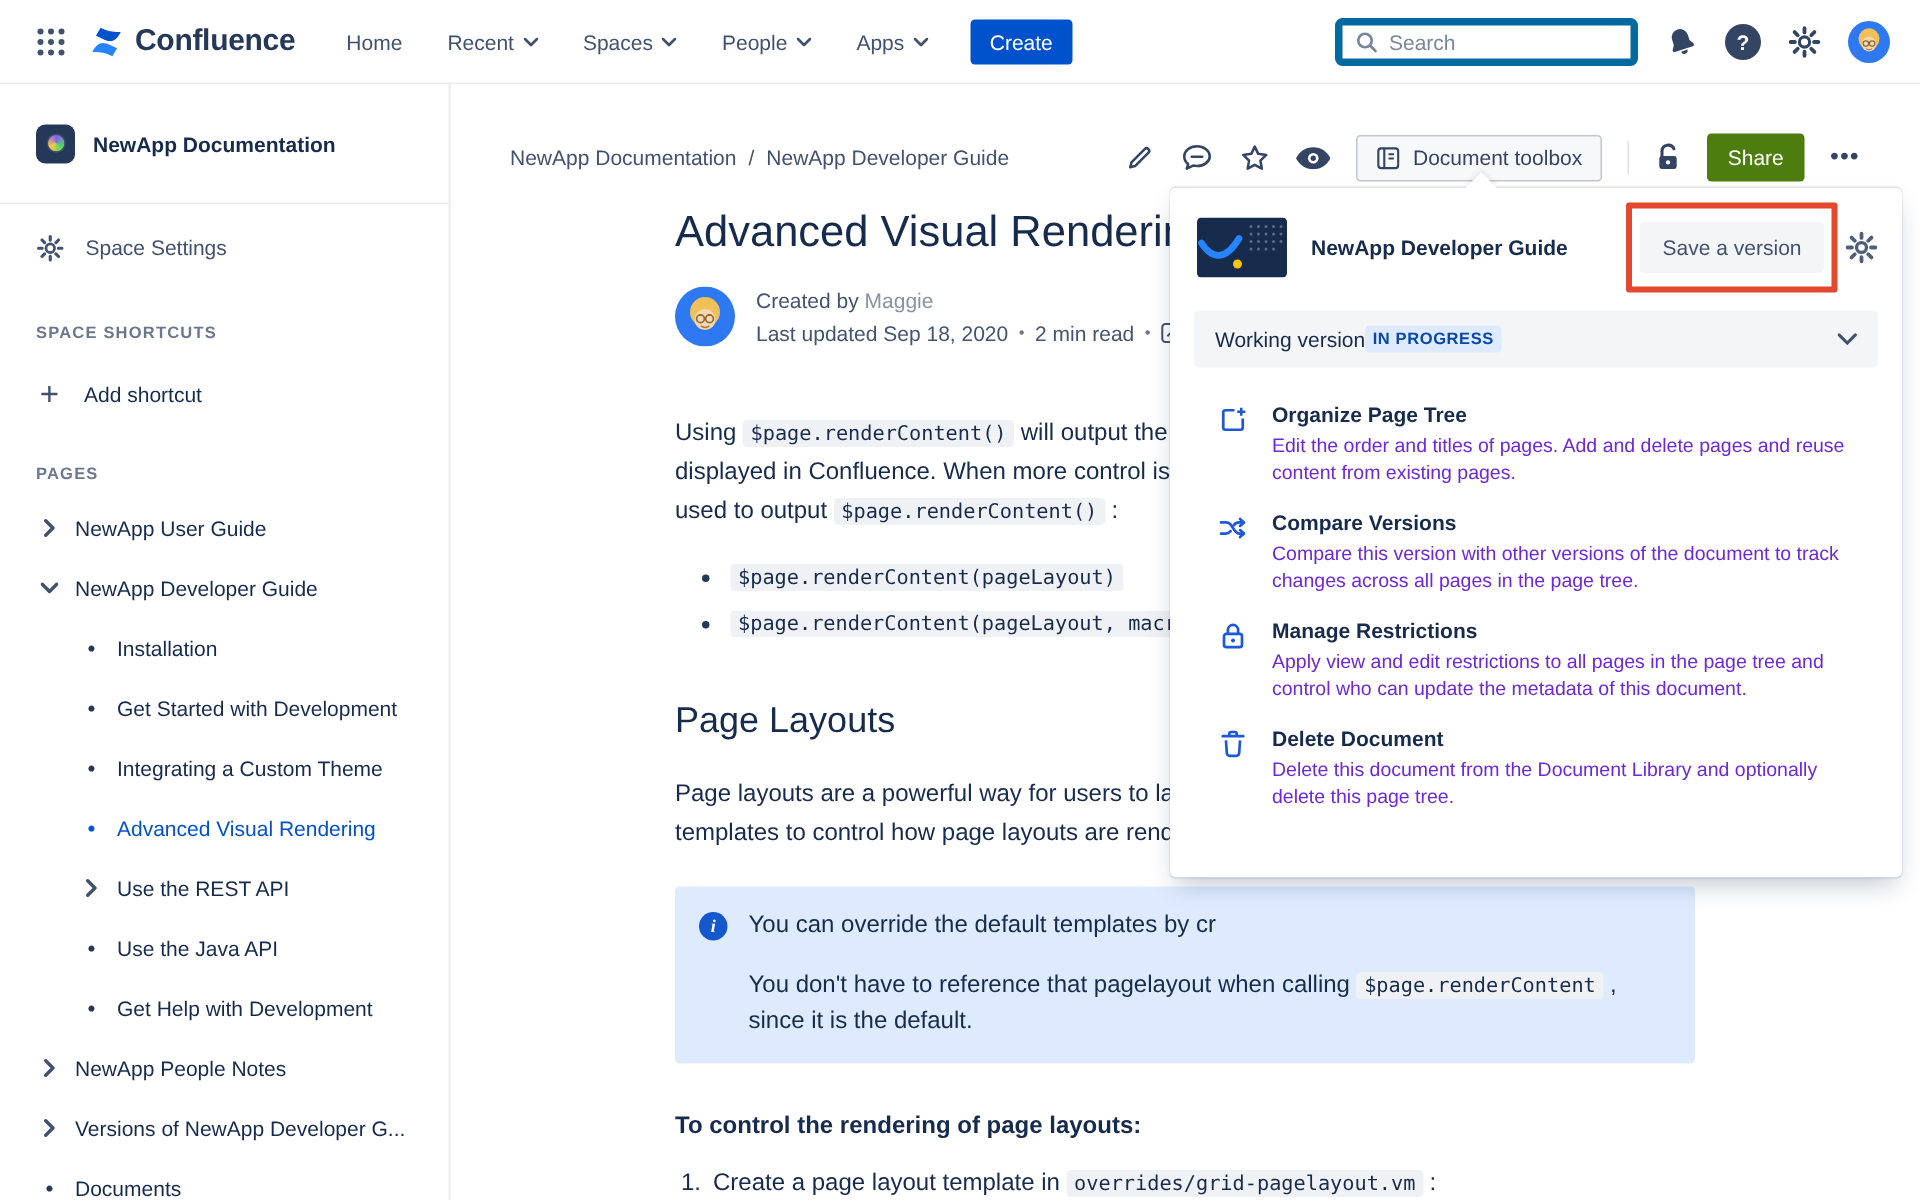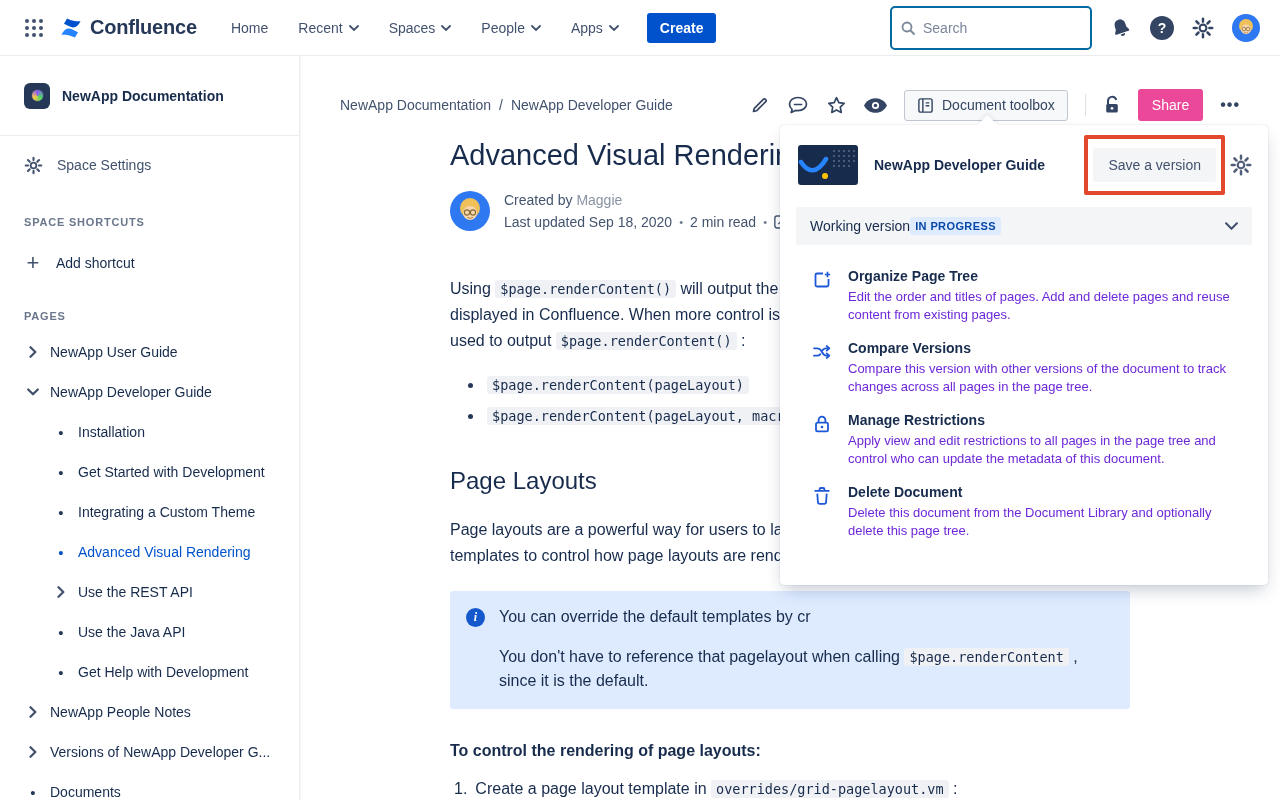--- a/index.html
+++ b/index.html
@@ -8,24 +8,24 @@
 
   
   .topnav { position:fixed; top:0; left:0; width:1280px; height:56px; background:#fff;
     border-bottom:1px solid #ebecf0; display:flex; align-items:center; padding:0 20px; z-index:40; }
   .grid-btn { width:28px; height:28px; display:flex; align-items:center; justify-content:center; color:#42526e; cursor:pointer; }
   .logo { display:flex; align-items:center; margin-left:10px; }
   .logo-text { font-size:20px; font-weight:600; color:#253858; margin-left:6px; letter-spacing:-0.2px; }
   .navlinks { display:flex; align-items:center; margin-left:34px; gap:30px; }
   .navlink { display:flex; align-items:center; gap:6px; font-size:14px; font-weight:500; color:#42526e; cursor:pointer; }
   .navlink svg { color:#42526e; }
-  .create-btn { margin-left:28px; background:#0052cc; color:#fff; font-size:14px; font-weight:700;
+  .create-btn { margin-left:28px; background:#0052cc; color:#fff; font-size:14px; font-weight:400;
     border:none; border-radius:3px; padding:7px 13px; cursor:pointer; }
   .topnav-right { margin-left:auto; display:flex; align-items:center; gap:18px; }
-  .searchbox { width:202px; height:44px; border:2px solid #0369a1; border-radius:5px;
+  .searchbox { width:202px; height:32px; border:5px solid #0369a1; border-radius:5px;
     display:flex; align-items:center; padding:0 8px; gap:7px; color:#7a869a; background:#fff; }
   .searchbox input { border:none; outline:none; font-size:14px; width:150px; color:#172b4d;
     font-family:"Liberation Sans",sans-serif; }
   .searchbox input::placeholder { color:#7a869a; }
   .tn-icon { color:#344563; display:flex; align-items:center; cursor:pointer; }
   .help-circle { width:24px; height:24px; border-radius:50%; background:#344563; color:#fff;
     font-size:14px; font-weight:700; display:flex; align-items:center; justify-content:center; cursor:pointer; }
 
   
   .sidebar { position:fixed; top:56px; left:0; width:300px; height:744px; background:#fff;
@@ -60,21 +60,21 @@
   
   .main { position:fixed; top:56px; left:300px; width:980px; height:744px; background:#fff; overflow:hidden; }
   .toolbar-row { display:flex; align-items:center; margin:30px 40px 0 40px; height:38px; }
   .breadcrumb { font-size:14px; color:#42526e; display:flex; gap:8px; align-items:center; }
   .breadcrumb .crumb { cursor:pointer; }
   .actions { margin-left:auto; display:flex; align-items:center; gap:17px; color:#344563; }
   .act-icon { display:flex; align-items:center; cursor:pointer; color:#344563; }
   .toolbox-btn { display:flex; align-items:center; gap:8px; background:#f7f8f9; border:1px solid #c1c7d0;
     border-radius:3px; padding:6px 12px; font-size:14px; color:#344563; cursor:pointer; }
   .v-div { width:1px; height:22px; background:#dfe1e6; }
-  .share-btn { background:#ec4899; color:#fff; border:none; border-radius:3px; padding:8px 14px;
+  .share-btn { background:#4d7c0f; color:#fff; border:none; border-radius:3px; padding:8px 14px;
     font-size:14px; font-weight:500; cursor:pointer; }
   .more-btn { font-size:16px; letter-spacing:1px; color:#344563; cursor:pointer; font-weight:700; }
 
   .article { margin:14px 0 0 150px; width:680px; }
   .page-title { font-size:29px; font-weight:500; color:#172b4d; line-height:34px; }
   .byline { display:flex; gap:14px; margin-top:18px; align-items:center; }
   .byline-text { font-size:14px; color:#44546f; line-height:20px; }
   .byline-text .muted { color:#8993a4; }
   .byline-l2 { display:flex; align-items:center; gap:7px; margin-top:2px; }
   .byline-l2 .sep { color:#6b778c; font-size:11px; }

